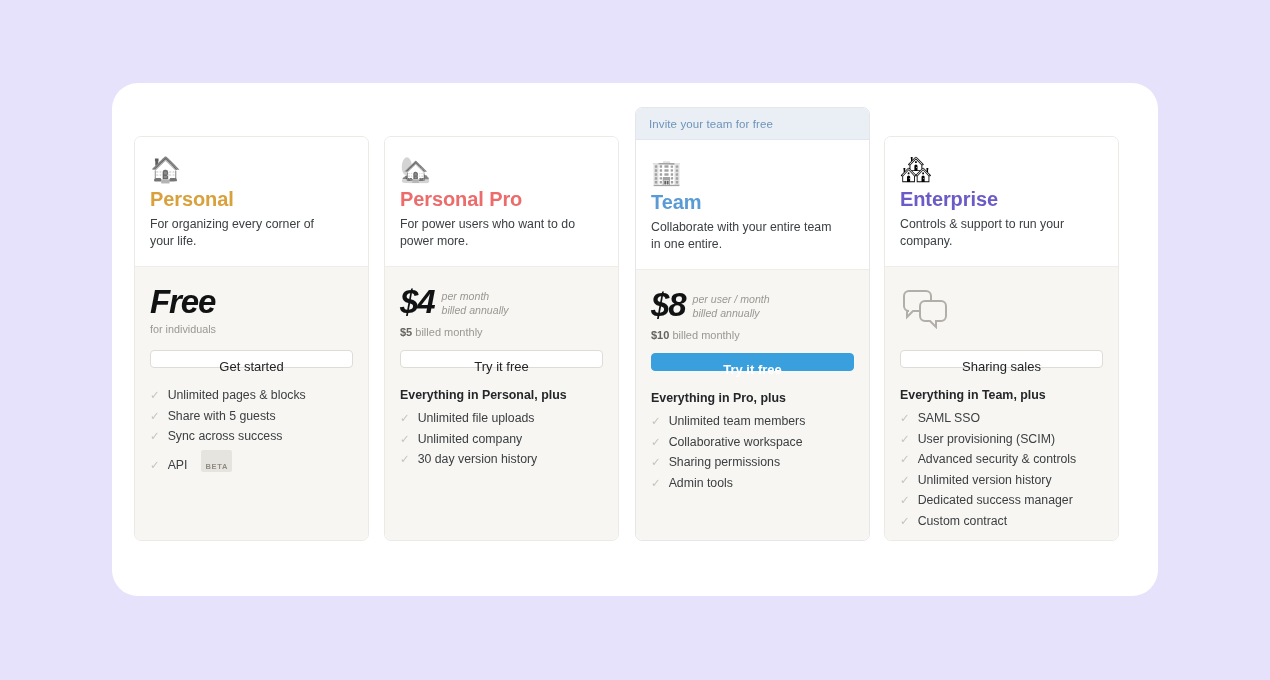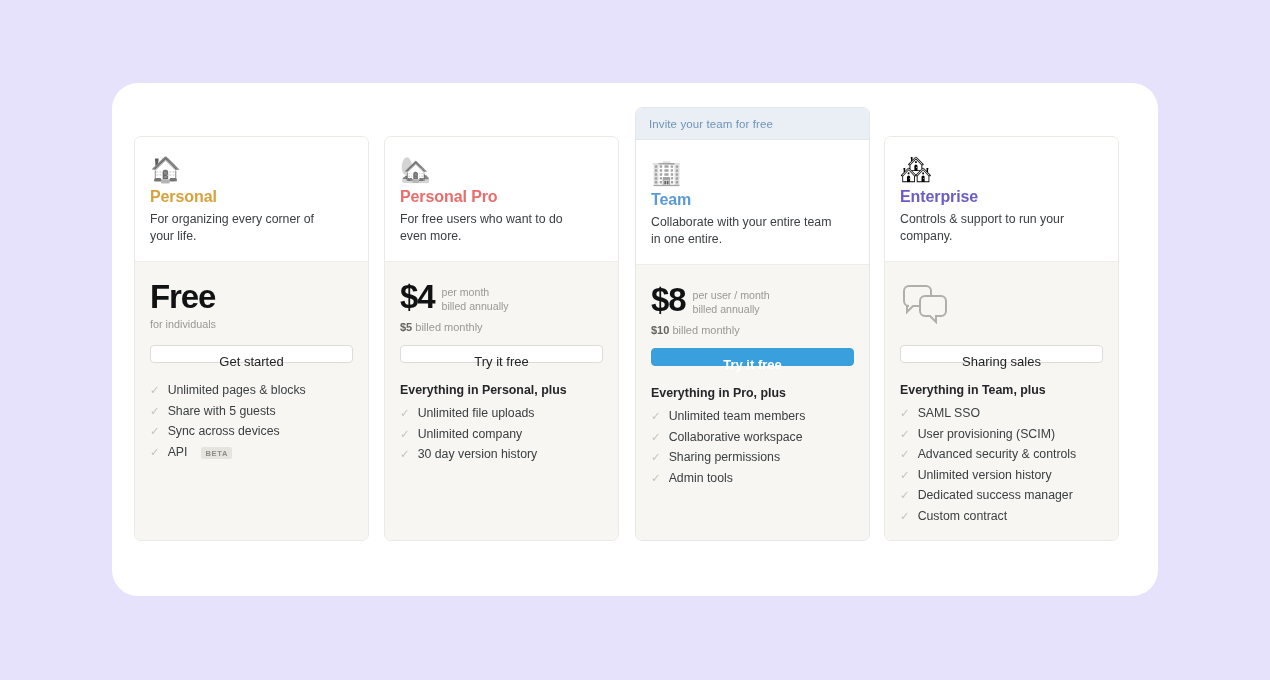--- a/index.html
+++ b/index.html
@@ -70,21 +70,21 @@
 
   .plan-emoji {
     font-size: 25px;
     line-height: 30px;
     height: 31px;
     display: block;
     filter: grayscale(1) contrast(1.35);
   }
 
   .plan-name {
-    font-size: 16px;
+    font-size: 20px;
     font-weight: bold;
     margin-top: 3px;
     letter-spacing: -.1px;
   }
 
   .plan-tagline {
     margin-top: 5px;
     font-size: 12.3px;
     line-height: 17px;
     color: #3c4043;
@@ -97,22 +97,23 @@
     padding: 18px 15px 15px 15px;
     display: flex;
     flex-direction: column;
   }
 
   
   .price-zone { height: 64px; }
 
   .price-main {
     display: flex;
-    align-items: flex-end;
+    align-items: center;
     gap: 7px;
+    font-style: italic;
   }
 
   .price-amount {
     font-size: 33px;
     font-weight: bold;
     line-height: 33px;
     letter-spacing: -1.1px;
     color: #111213;
   }
 
@@ -187,21 +188,21 @@
     line-height: 1;
   }
 
   .beta-badge {
     display: inline-block;
     background: #e6e4de;
     color: #8f8c85;
     font-size: 7.5px;
     font-weight: bold;
     letter-spacing: .7px;
-    padding: 2px 4px 1px 4px;
+    padding: 12px 4px 1px 4px;
     border-radius: 2px;
     margin-left: 6px;
     vertical-align: 1.5px;
   }
 </style>
 </head>
 <body>
 
 <div class="page-shell">
   <div class="plans-row" id="plans-row">
@@ -223,35 +224,35 @@
             <div class="feature-row">
               <span class="check">✓</span>
               <span>Unlimited pages &amp; blocks</span>
             </div>
             <div class="feature-row">
               <span class="check">✓</span>
               <span>Share with 5 guests</span>
             </div>
             <div class="feature-row">
               <span class="check">✓</span>
-              <span>Sync across devices</span>
+              <span>Sync across success</span>
             </div>
             <div class="feature-row">
               <span class="check">✓</span>
               <span>API</span>
               <span class="beta-badge">BETA</span>
             </div>
           </div>
         </div>
       </div>
       <div class="plan-card" style="left: 272px;">
         <div class="plan-head">
           <span class="plan-emoji">🏡</span>
           <div class="plan-name" style="color:#ec6b6b">Personal Pro</div>
-          <div class="plan-tagline">For free users who want to do even more.</div>
+          <div class="plan-tagline">For power users who want to do power more.</div>
         </div>
         <div class="plan-body">
           <div class="price-zone">
             <div class="price-main">
               <span class="price-amount">$4</span>
               <span class="price-meta"><span>per month</span><br><span>billed annually</span></span>
             </div>
             <div class="price-note"><b>$5</b> <span>billed monthly</span></div>
           </div>
           <div class="cta">Try it free</div>

